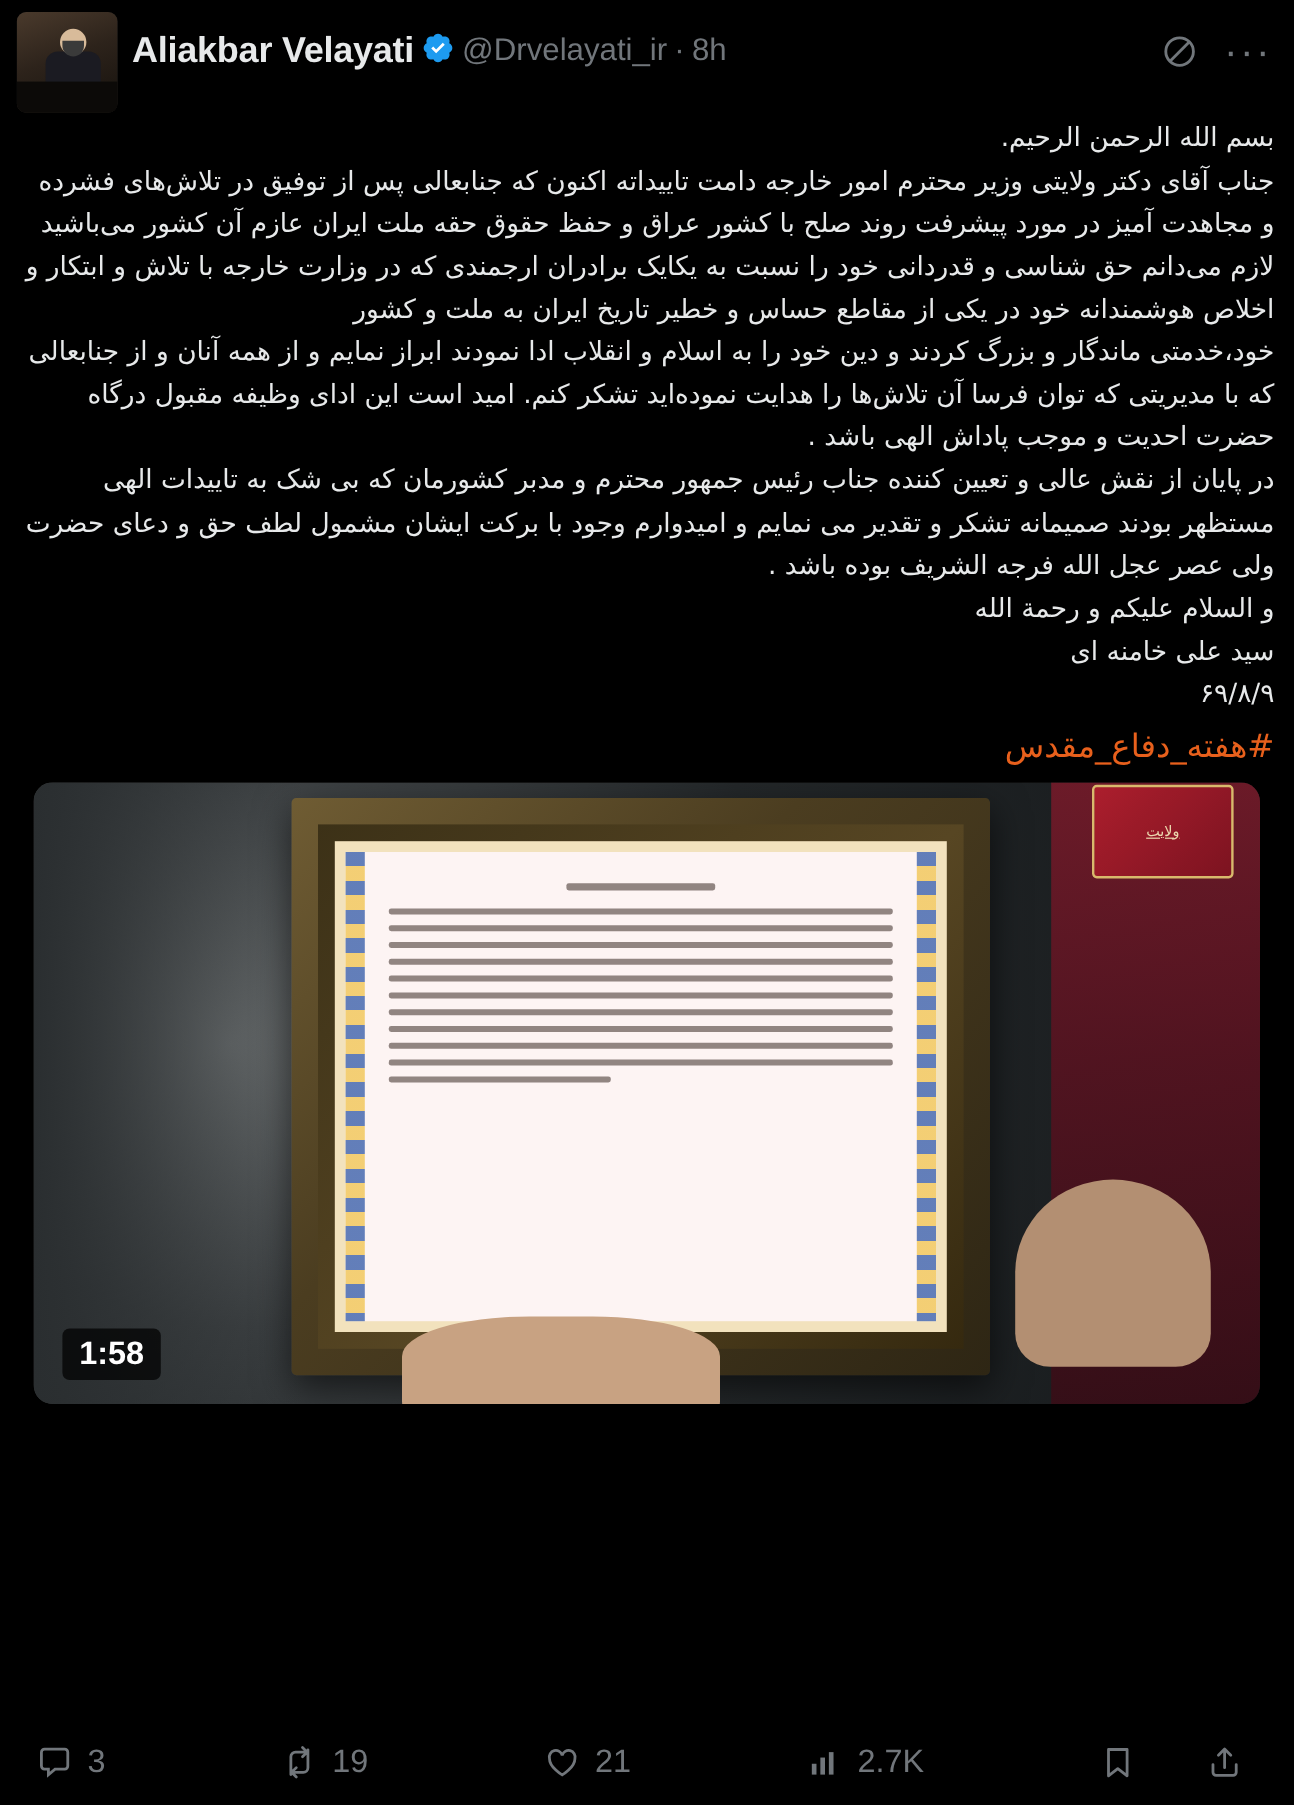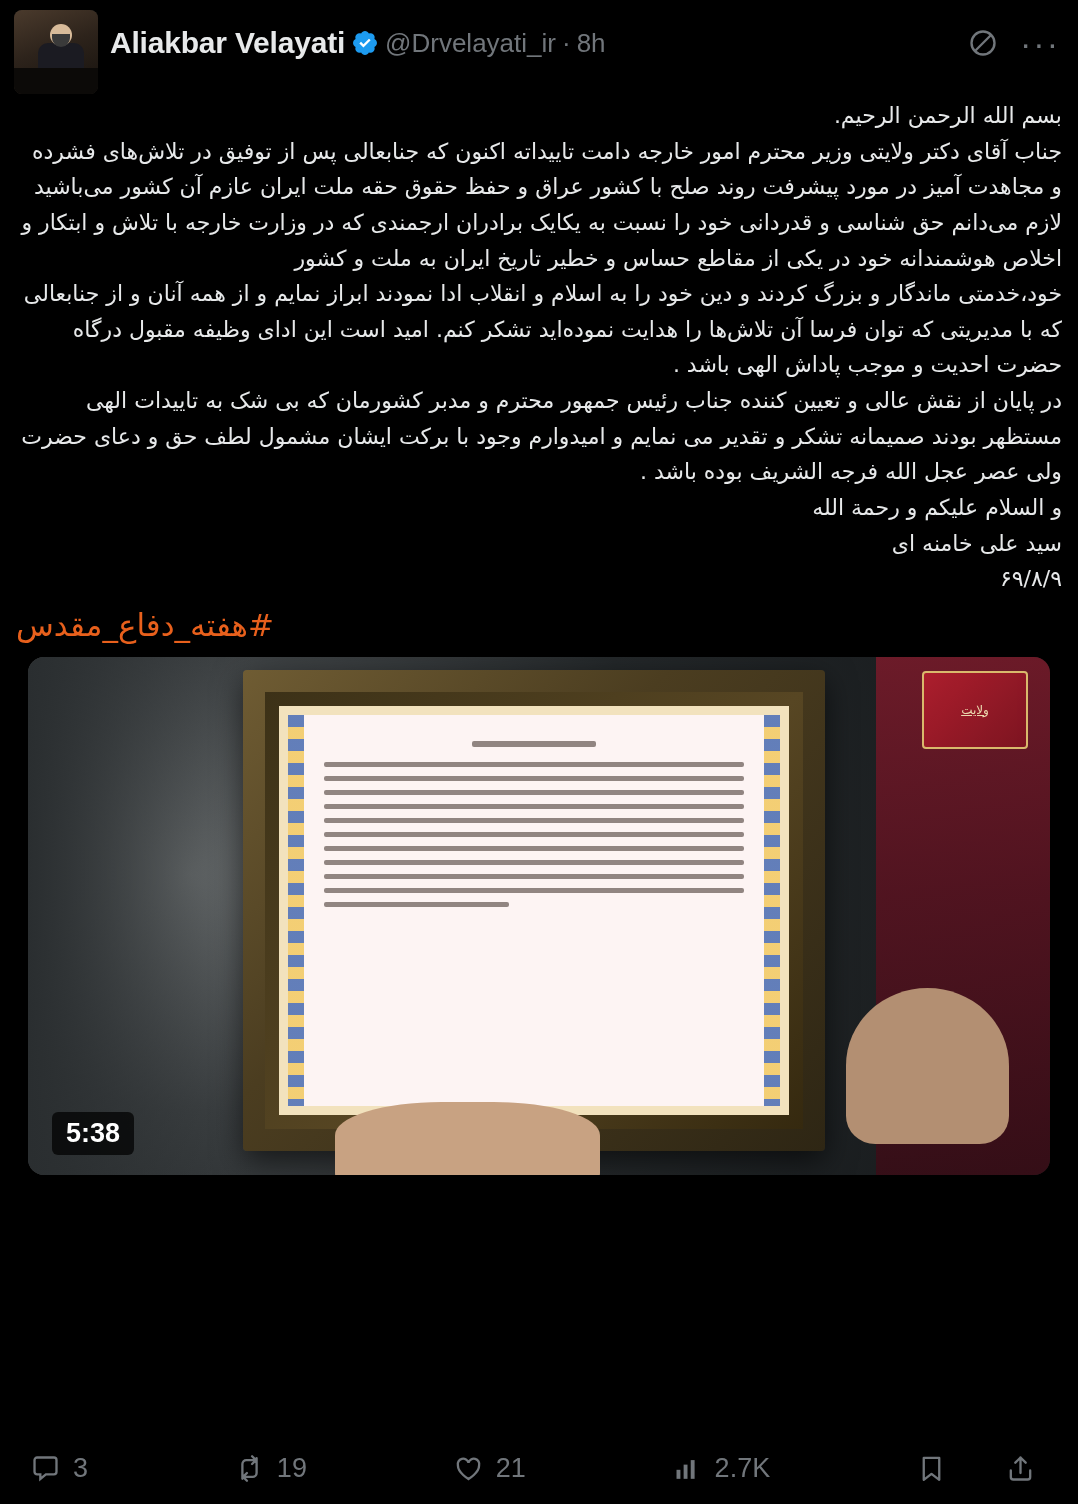--- a/index.html
+++ b/index.html
@@ -54,21 +54,20 @@
   .avatar .av-body {
     position: absolute; left: 24px; top: 33px; width: 46px; height: 30px;
     border-radius: 10px 10px 0 0; background: #1b1b22;
   }
   .avatar .av-beard {
     position: absolute; left: 38px; top: 24px; width: 18px; height: 13px;
     border-radius: 0 0 9px 9px; background: #3a3a3a;
   }
   .name-line {
     display: flex;
-    align-items: center;
     flex-wrap: wrap;
     padding-top: 16px;
     gap: 6px;
     flex: 1 1 auto;
     min-width: 0;
   }
   .display-name {
     font-size: 30px;
     font-weight: bold;
     color: #e7e9ea;
@@ -103,24 +102,24 @@
     font-size: 22px;
     line-height: 1.62;
     color: #e7e9ea;
     padding: 2px 2px 0 2px;
     white-space: pre-wrap;
     word-wrap: break-word;
   }
   .hashtag {
     display: block;
     direction: rtl;
-    text-align: left;
+    text-align: right;
     color: #e8601c;
     font-family: "DejaVu Sans", sans-serif;
-    font-size: 31px;
+    font-size: 27px;
     padding: 10px 2px 0 2px;
   }
 
   
   .media {
     margin: 14px 14px 0 14px;
     border-radius: 16px;
     overflow: hidden;
     position: relative;
     height: 518px;
@@ -204,22 +203,22 @@
     position: absolute;
     right: 4%;
     bottom: 6%;
     width: 16%;
     height: 30%;
     background: #b38f72;
     border-radius: 50% 50% 18% 18%;
   }
   .logo-badge {
     position: absolute;
-    right: 22px; top: 14px;
-    width: 106px; height: 78px;
+    right: 22px; top: 2px;
+    width: 118px; height: 78px;
     background: linear-gradient(135deg,#b01f2e 0%, #7e1420 100%);
     border: 2px solid #e0c270;
     border-radius: 4px;
     display: flex; align-items: center; justify-content: center;
     color: #f3e3b6;
     font-size: 12px;
     font-family: "DejaVu Sans", sans-serif;
     text-align: center;
     opacity: .95;
     text-decoration: underline;
@@ -327,21 +326,21 @@
             <div class="cert-line short"></div>
           </div>
         </div>
       </div>
     </div>
 
     <div class="hand"></div>
     <div class="hand2"></div>
 
     <div class="logo-badge">ولایت</div>
-    <div class="duration">5:38</div>
+    <div class="duration">1:58</div>
   </div>
 
   <div class="actions">
 
     <div class="action">
       <span>
         <svg width="31" height="31" viewBox="0 0 24 24" aria-hidden="true">
           <path fill="none" stroke="#71767b" stroke-width="1.8" d="M3.5 5.5c0-1.1.9-2 2-2h13c1.1 0 2 .9 2 2v9c0 1.1-.9 2-2 2h-6.2l-4.3 3.6V16.5H5.5c-1.1 0-2-.9-2-2v-9z"></path>
         </svg>
       </span>

